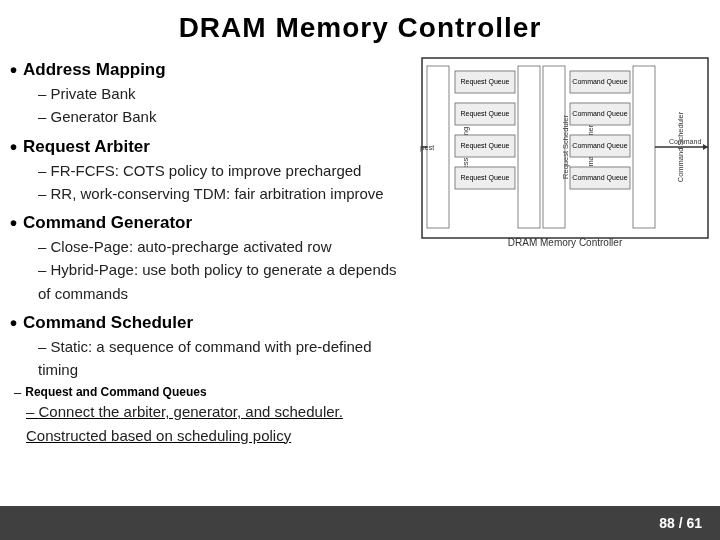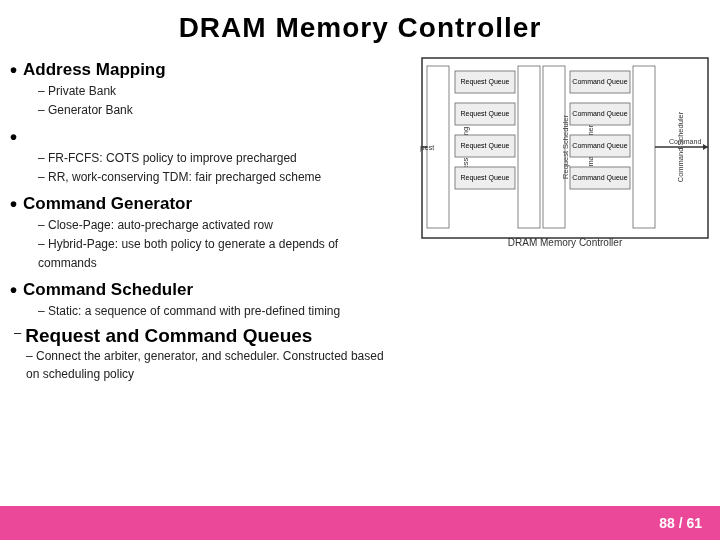--- a/index.html
+++ b/index.html
@@ -54,40 +54,41 @@
       font-size: 20px;
       line-height: 1;
     }
 
     .sub-list {
       margin-left: 28px;
       margin-bottom: 4px;
     }
 
     .sub-item {
-      font-size: 12px;
+      font-size: 15px;
       line-height: 1.55;
       color: #222;
     }
 
     .sub-item::before {
       content: '– ';
     }
 
     .indent-list {
       margin-left: 16px;
+      text-decoration: underline;
     }
 
     .footer-bar {
       position: absolute;
       bottom: 0;
       left: 0;
       right: 0;
       height: 34px;
-      background: #ec4899;
+      background: #404040;
       display: flex;
       align-items: center;
       justify-content: flex-end;
       padding-right: 18px;
     }
 
     .footer-text {
       color: #fff;
       font-size: 14px;
       font-weight: bold;
@@ -114,24 +115,25 @@
       </div>
       <div class="sub-list">
         <div class="sub-item">Private Bank</div>
         <div class="sub-item">Generator Bank</div>
       </div>
     </div>
 
     <div>
       <div class="section-header">
         <span class="bullet">•</span>
+        <span>Request Arbiter</span>
       </div>
       <div class="sub-list">
         <div class="sub-item">FR-FCFS: COTS policy to improve precharged</div>
-        <div class="sub-item">RR, work-conserving TDM: fair precharged scheme</div>
+        <div class="sub-item">RR, work-conserving TDM: fair arbitration improve</div>
       </div>
     </div>
 
     <div>
       <div class="section-header">
         <span class="bullet">•</span>
         <span>Command Generator</span>
       </div>
       <div class="sub-list">
         <div class="sub-item">Close-Page: auto-precharge activated row</div>
@@ -145,21 +147,21 @@
         <span>Command Scheduler</span>
       </div>
       <div class="sub-list">
         <div class="sub-item">Static: a sequence of command with pre-defined timing</div>
       </div>
     </div>
 
     <div style="margin-top:4px;">
       <div style="display:flex;align-items:flex-start;margin-left:4px;">
         <span style="margin-right:4px;font-size:13px;">–</span>
-        <span style="font-size:19px;font-weight:bold;">Request and Command Queues</span>
+        <span style="font-size:12px;font-weight:bold;">Request and Command Queues</span>
       </div>
       <div class="sub-list indent-list">
         <div class="sub-item">Connect the arbiter, generator, and scheduler. Constructed based on scheduling policy</div>
       </div>
     </div>
 
   </div>
 
   <div class="diagram-col">
     <svg class="dram-diagram" viewBox="0 0 290 200" xmlns="http://www.w3.org/2000/svg">

